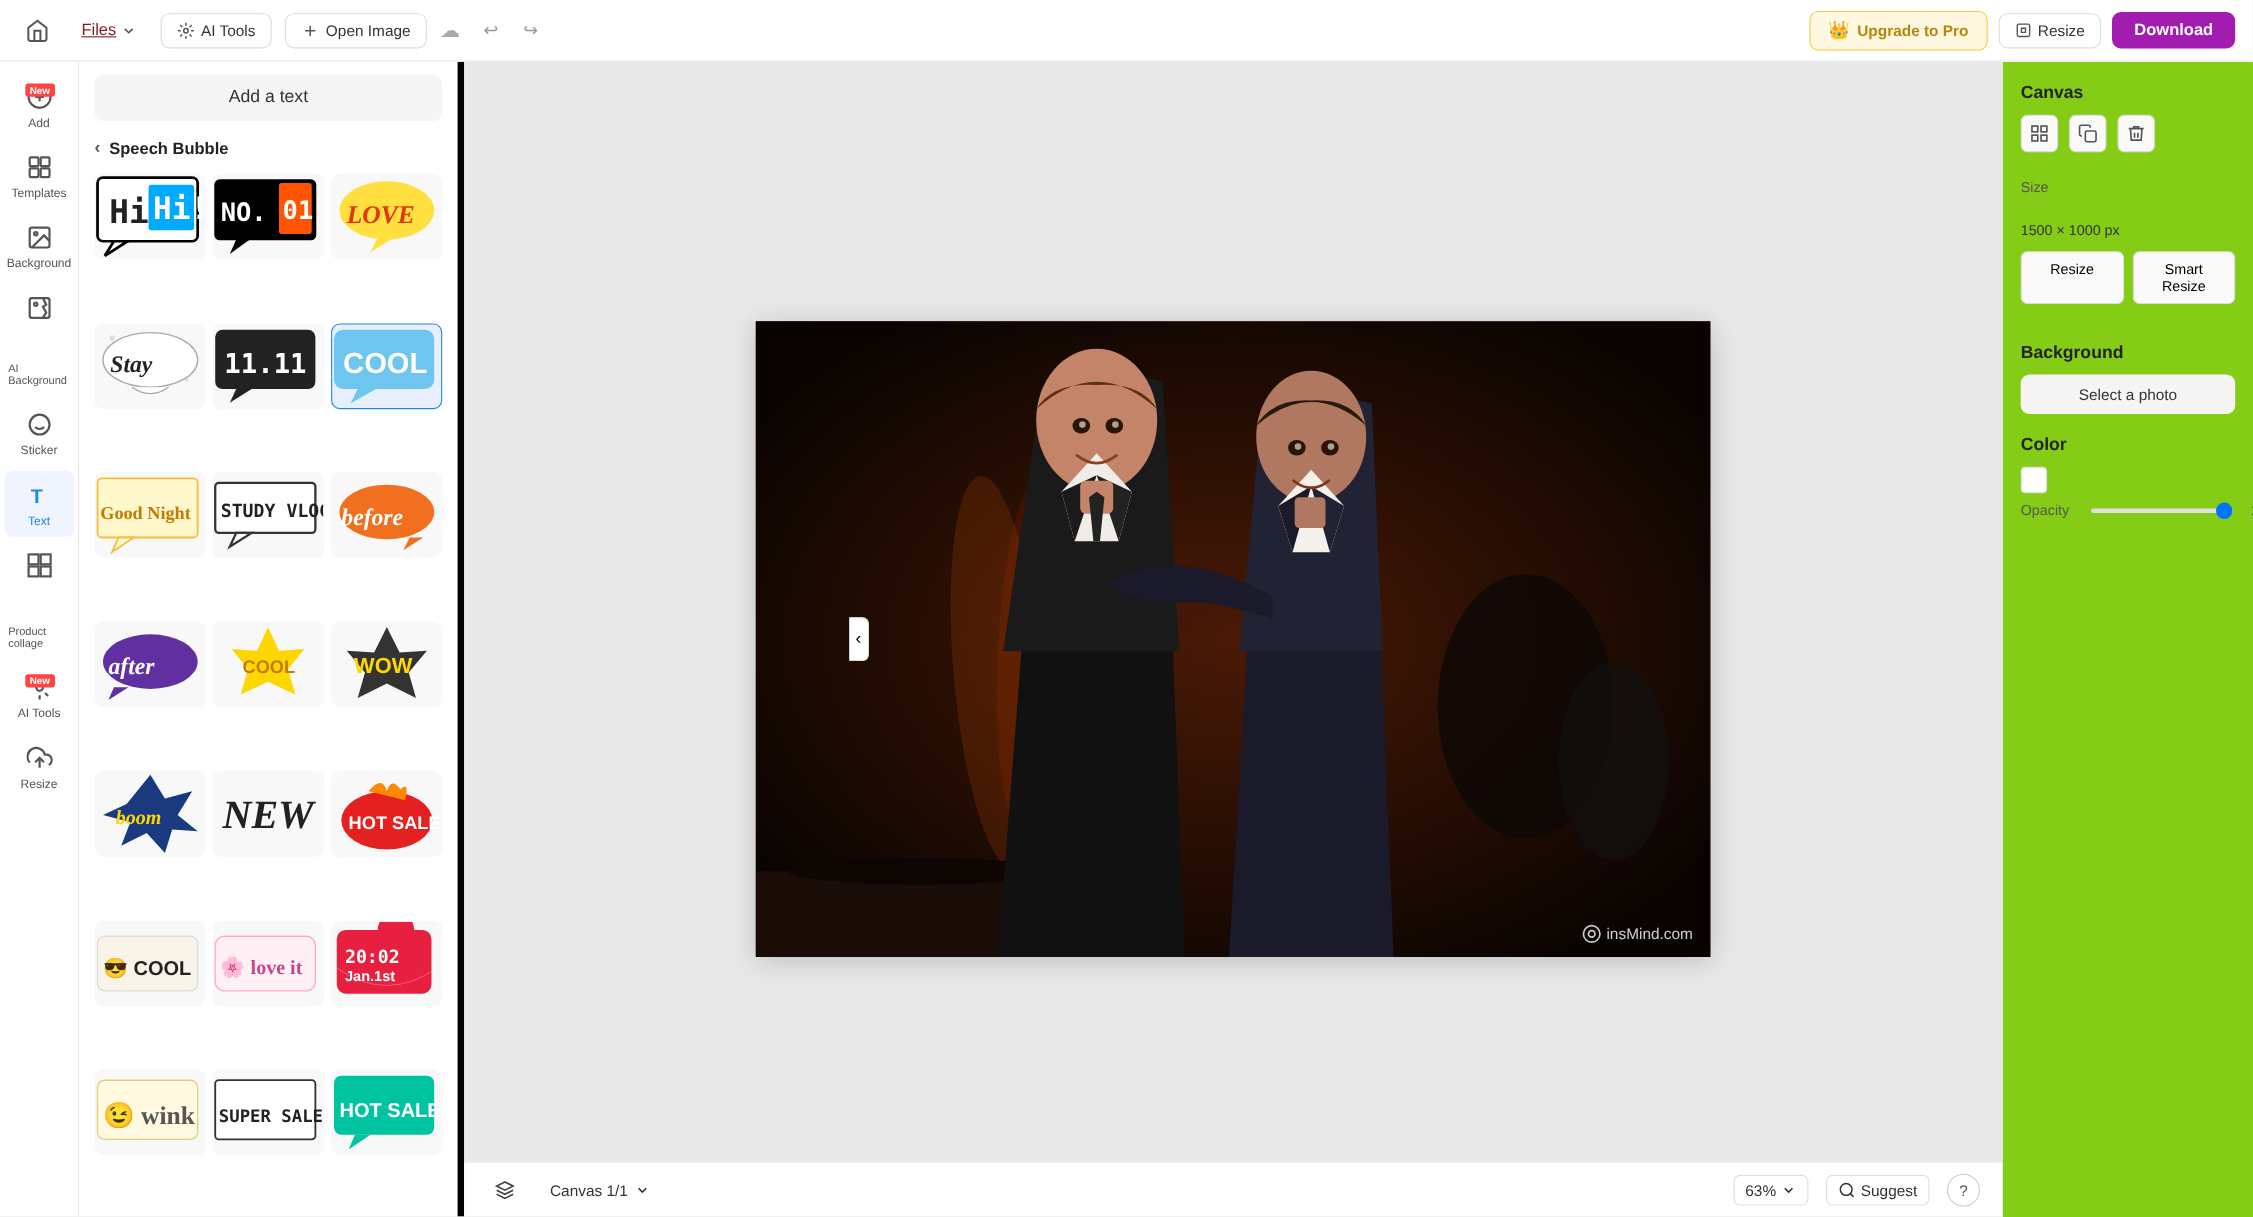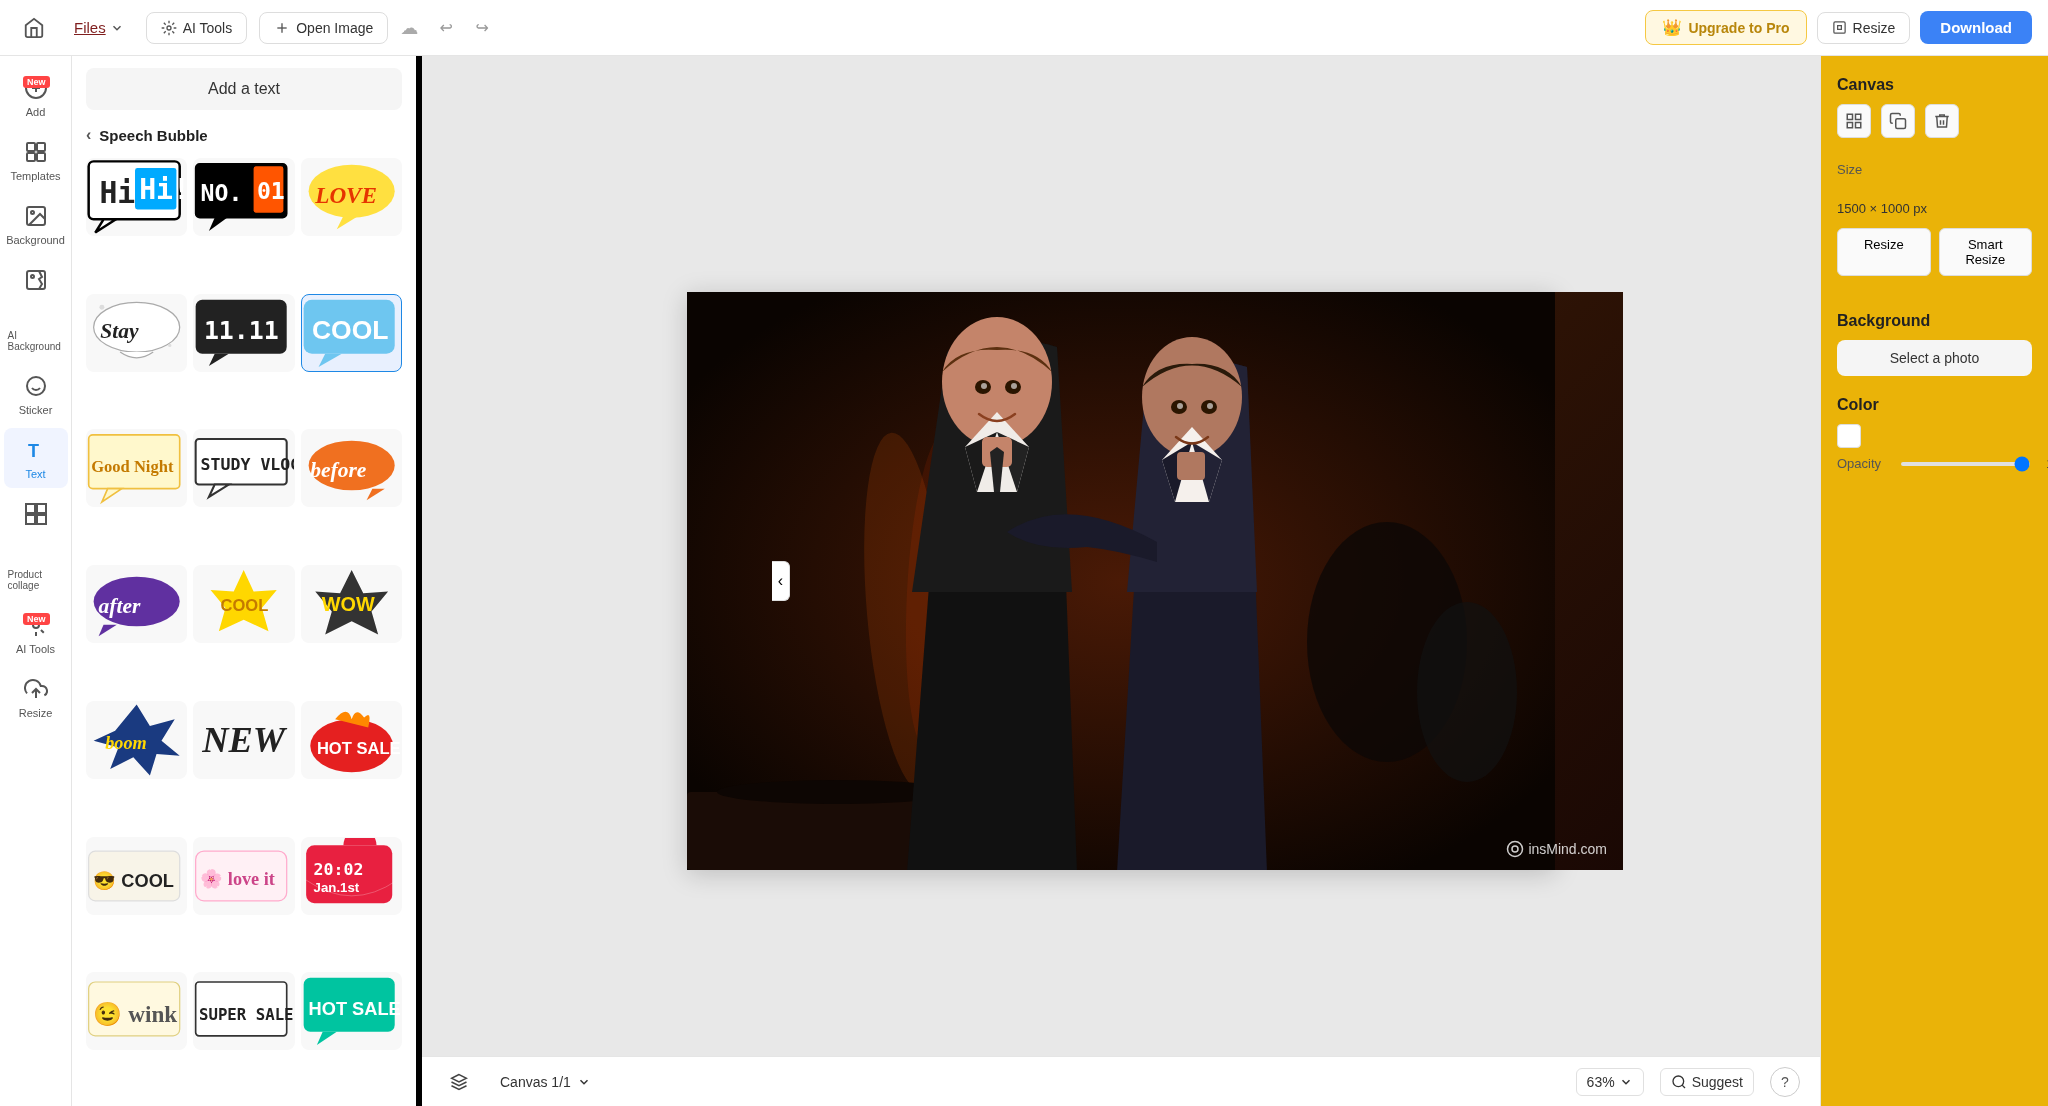--- a/index.html
+++ b/index.html
@@ -20,21 +20,21 @@
     .topbar-right { display: flex; align-items: center; gap: 10px; }
     .home-icon-btn { width: 36px; height: 36px; display: flex; align-items: center; justify-content: center; border-radius: 8px; cursor: pointer; }
     .files-btn { display: flex; align-items: center; gap: 4px; padding: 6px 10px; border-radius: 6px; cursor: pointer; font-size: 15px; color: #7f1d1d; text-decoration: underline; }
     .ai-tools-btn { display: flex; align-items: center; gap: 6px; padding: 7px 14px; background: #fff; border: 1.5px solid #ddd; border-radius: 8px; cursor: pointer; font-size: 14px; color: #333; font-weight: 500; }
     .open-image-btn { display: flex; align-items: center; gap: 6px; padding: 7px 14px; background: #fff; border: 1.5px solid #ddd; border-radius: 8px; cursor: pointer; font-size: 14px; color: #333; font-weight: 500; }
     .cloud-icon { color: #aaa; font-size: 18px; }
     .history-btns { display: flex; gap: 4px; }
     .history-btn { width: 32px; height: 32px; display: flex; align-items: center; justify-content: center; border-radius: 6px; cursor: pointer; color: #999; font-size: 16px; }
     .upgrade-btn { display: flex; align-items: center; gap: 6px; padding: 7px 16px; background: #fff8e1; border: 1.5px solid #f5c842; border-radius: 8px; cursor: pointer; font-size: 14px; color: #b8860b; font-weight: 600; }
     .resize-top-btn { display: flex; align-items: center; gap: 6px; padding: 7px 14px; background: #fff; border: 1.5px solid #ddd; border-radius: 8px; cursor: pointer; font-size: 14px; color: #333; font-weight: 500; }
-    .download-btn { padding: 8px 20px; background: #3b82f6; border-radius: 8px; cursor: pointer; font-size: 15px; color: #fff; font-weight: 700; border: none; }
+    .download-btn { padding: 8px 20px; background: #a21caf; border-radius: 8px; cursor: pointer; font-size: 15px; color: #fff; font-weight: 700; border: none; }
 
     
     #main { display: flex; flex: 1; overflow: hidden; }
 
     
     #sidebar-icons {
       width: 72px;
       background: #fff;
       border-right: 1px solid #e5e5e5;
       display: flex;
@@ -155,21 +155,21 @@
     .layers-btn { display: flex; align-items: center; gap: 6px; cursor: pointer; font-size: 14px; color: #444; padding: 5px 8px; border-radius: 6px; }
     .canvas-label-btn { display: flex; align-items: center; gap: 6px; cursor: pointer; font-size: 14px; color: #333; font-weight: 500; padding: 5px 8px; border-radius: 6px; }
     .spacer { flex: 1; }
     .zoom-btn { display: flex; align-items: center; gap: 4px; padding: 5px 10px; border-radius: 6px; cursor: pointer; font-size: 14px; color: #333; font-weight: 500; border: 1px solid #e0e0e0; background: #fff; }
     .suggest-btn { display: flex; align-items: center; gap: 5px; padding: 5px 10px; border-radius: 6px; cursor: pointer; font-size: 14px; color: #333; font-weight: 500; border: 1px solid #e0e0e0; background: #fff; }
     .help-btn { width: 30px; height: 30px; border-radius: 50%; border: 1.5px solid #ccc; display: flex; align-items: center; justify-content: center; cursor: pointer; font-size: 14px; color: #555; background: #fff; }
 
     
     #right-panel {
       width: 228px;
-      background: #eab308;
+      background: #84cc16;
       border-left: 1px solid #e5e5e5;
       padding: 20px 16px;
       display: flex;
       flex-direction: column;
       gap: 20px;
       overflow-y: auto;
     }
     .right-section-title { font-size: 16px; font-weight: 600; color: #222; margin-bottom: 10px; }
     .canvas-tools { display: flex; gap: 10px; margin-bottom: 4px; }
     .canvas-tool-btn { width: 34px; height: 34px; display: flex; align-items: center; justify-content: center; border-radius: 6px; border: 1.5px solid #ddd; cursor: pointer; background: #fafafa; }
@@ -180,21 +180,21 @@
     .select-photo-btn { width: 100%; padding: 10px; background: #f5f5f5; border: none; border-radius: 8px; font-size: 14px; cursor: pointer; text-align: center; font-weight: 500; color: #333; }
     .color-row { display: flex; align-items: center; gap: 10px; }
     .color-swatch { width: 24px; height: 24px; border-radius: 4px; border: 1.5px solid #ddd; background: #fff; cursor: pointer; }
     .opacity-row { display: flex; align-items: center; gap: 10px; margin-top: 8px; }
     .opacity-label { font-size: 13px; color: #555; min-width: 54px; }
     .opacity-slider { flex: 1; height: 4px; background: #e0e0e0; border-radius: 2px; appearance: none; cursor: pointer; }
     .opacity-value { font-size: 13px; color: #333; min-width: 28px; text-align: right; }
 
     
     .photo-bg {
-      width: 936px;
+      width: 868px;
       height: 578px;
       background: linear-gradient(135deg, #1a0a04 0%, #3d1c08 30%, #2c1205 60%, #1a0804 100%);
       position: relative;
       overflow: hidden;
       display: flex;
       align-items: flex-end;
       justify-content: center;
     }
     .ceiling-lights {
       position: absolute;

